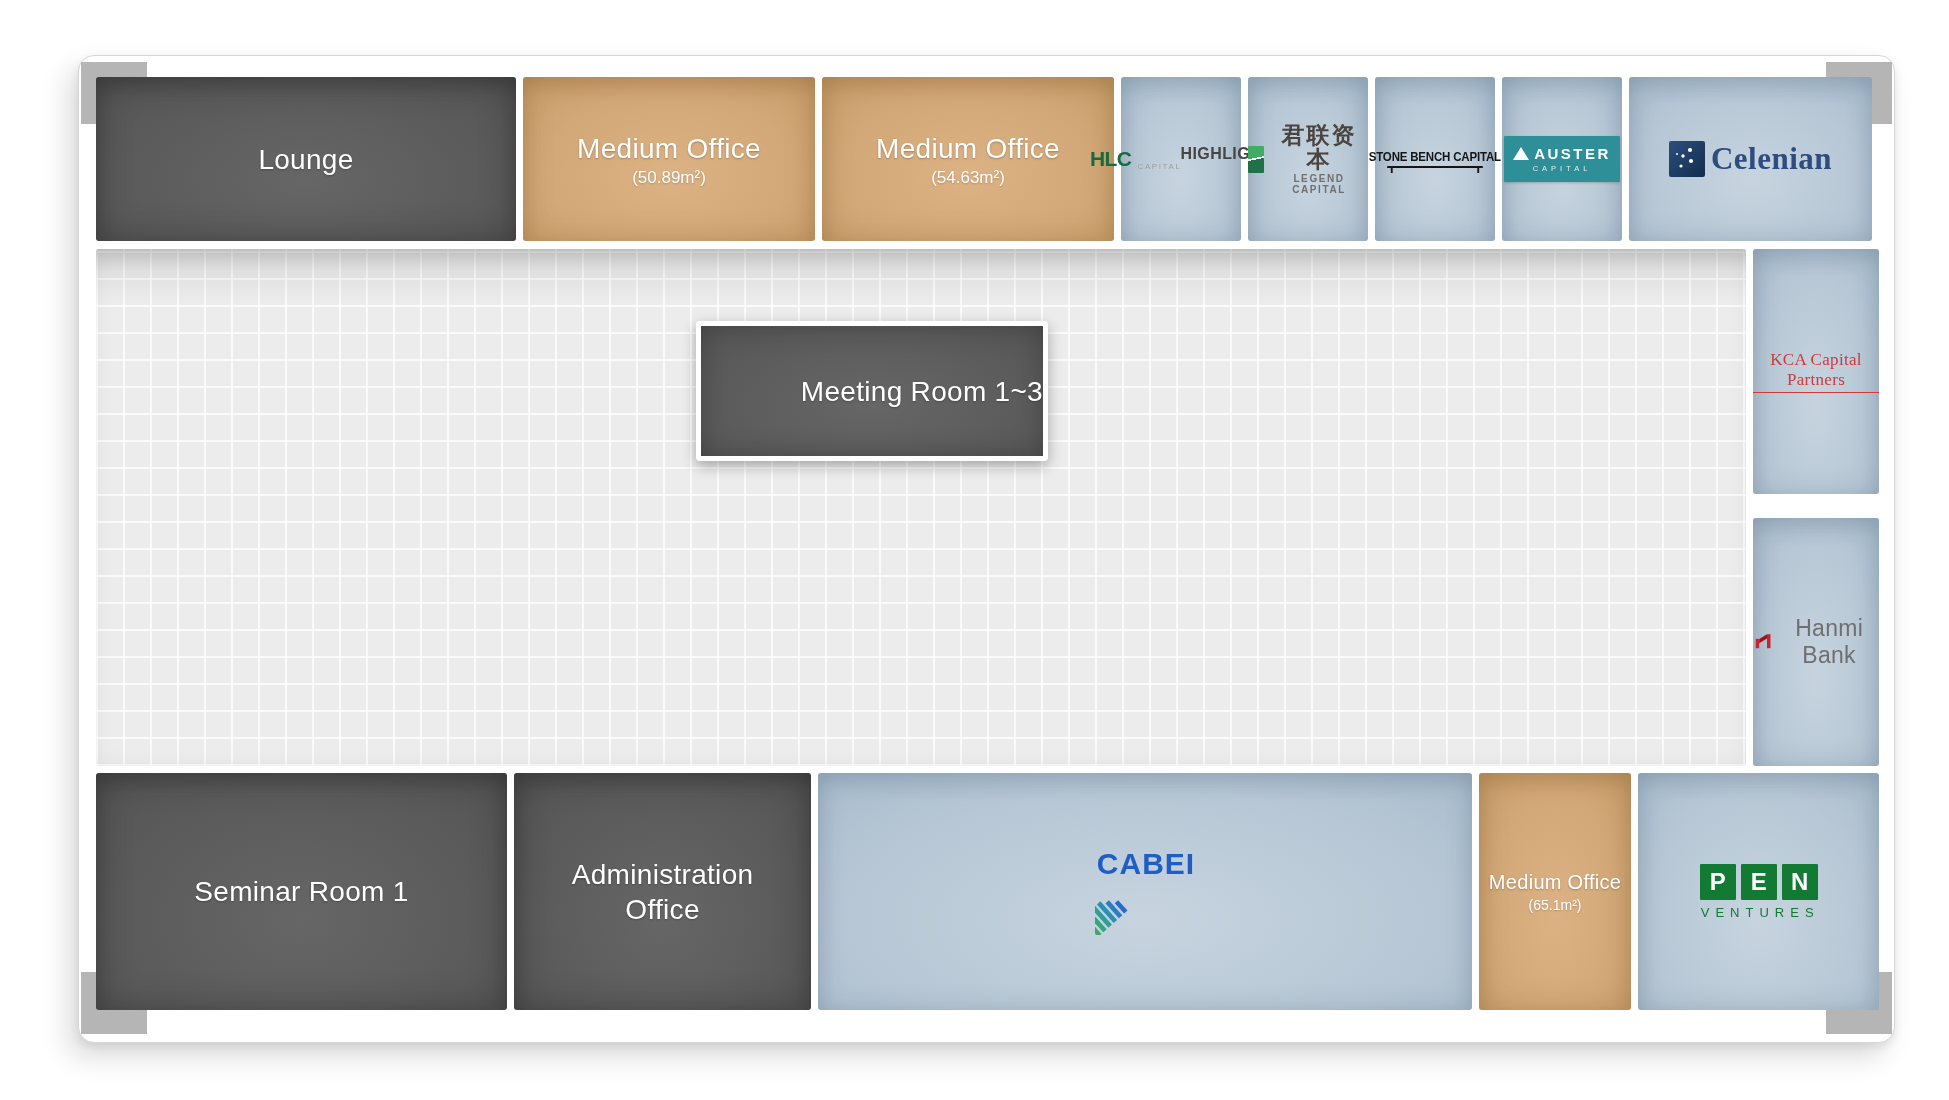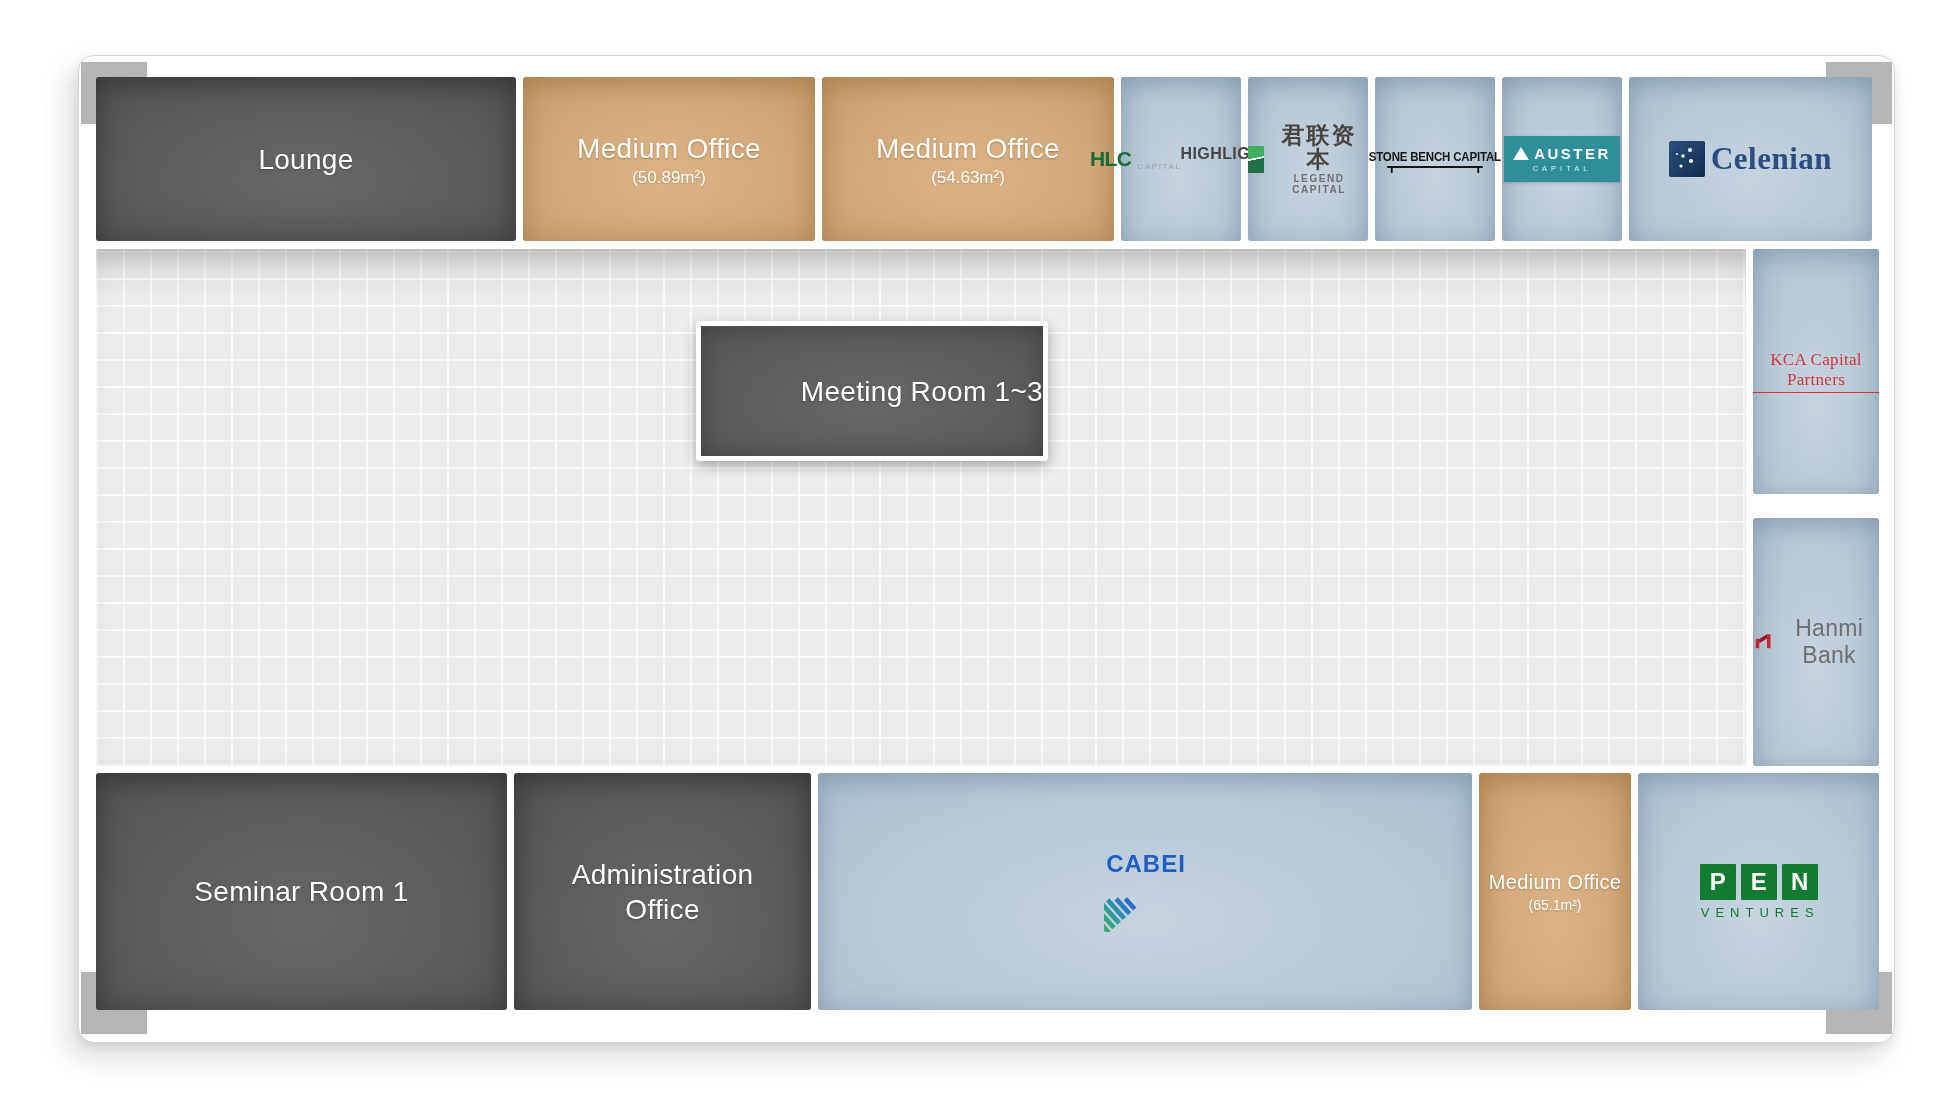--- a/index.html
+++ b/index.html
@@ -106,21 +106,21 @@
 
   
   .kca-name { font-family:"Liberation Serif", serif; font-size:17px; color:#cd3a3c;
               border-bottom:1.5px solid #cd3a3c; padding-bottom:2px; letter-spacing:.3px; }
 
   
   .hanmi-name { font-size:23px; font-weight:500; color:#6f6f6f; letter-spacing:.3px; }
 
   
   .cabei-wrap { display:flex; flex-direction:column; align-items:flex-start; }
-  .cabei-abbr { font-size:24px; font-weight:800; color:#1f5ec4; letter-spacing:1px; line-height:1; margin-left:2px; }
+  .cabei-abbr { font-size:30px; font-weight:800; color:#1f5ec4; letter-spacing:1px; line-height:1; margin-left:2px; }
   .cabei-body { display:flex; align-items:flex-start; gap:8px; margin-top:4px; }
   .cabei-lines { display:flex; flex-direction:column; text-align:left; }
   .cabei-line { font-size:15px; font-weight:700; color:#1f5ec4; line-height:1.18; }
 
   
   .pen-squares { display:flex; gap:5px; }
   .pen-sq { width:36px; height:36px; background:#127a33; color:#fff; font-weight:800; font-size:24px;
             display:flex; align-items:center; justify-content:center; border-radius:1px; }
   .pen-sub { font-size:13px; font-weight:400; color:#127a33; letter-spacing:6px; margin-top:5px; margin-left:3px; }
 </style>

